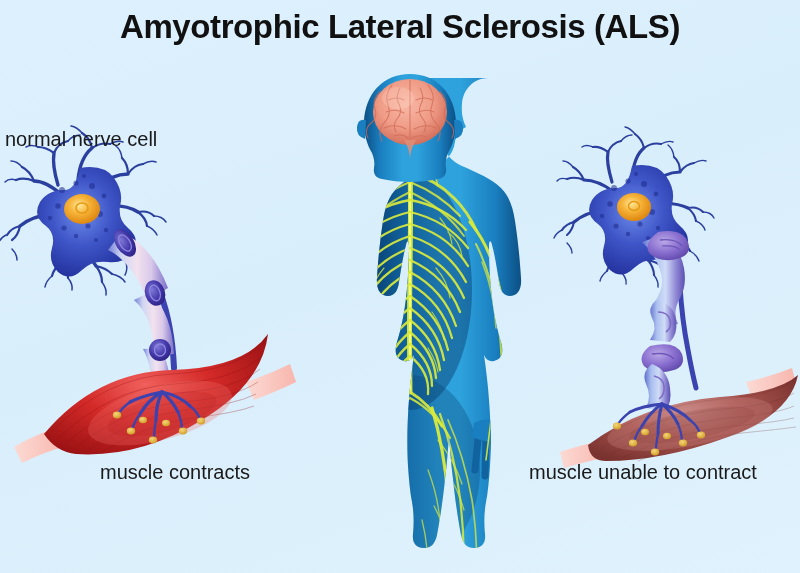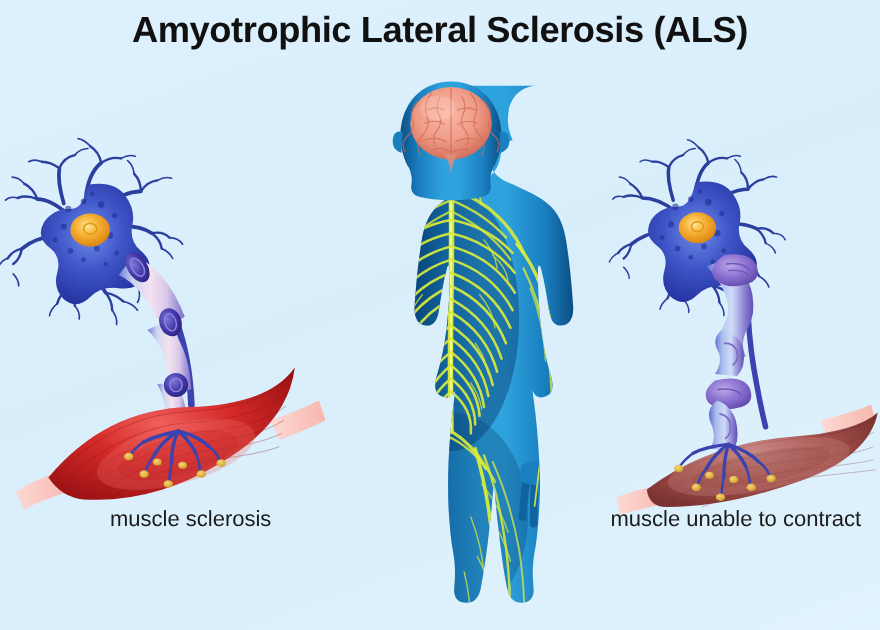--- a/index.html
+++ b/index.html
@@ -20,21 +20,21 @@
     pointer-events:none;
   }
   .cap{
     position:absolute;color:#1a1a1a;font-size:20px;
     font-family:"Liberation Sans", sans-serif;white-space:nowrap;
     pointer-events:none;
   }
   #lbl-normal-nerve{left:5px;top:128px;}
   #lbl-sclerosis-nerve{left:545px;top:128px;}
   #lbl-muscle-contracts{left:100px;top:461px;}
-  #lbl-muscle-no-contract{left:555px;top:461px;}
+  #lbl-muscle-no-contract{left:529px;top:461px;}
 </style>
 </head>
 <body>
 
 <div id="stage">
 
   <svg id="figure" viewBox="0 0 800 573" xmlns="http://www.w3.org/2000/svg">
     <defs>
       <radialGradient id="gSoma" cx="45%" cy="42%" r="62%">
         <stop offset="0%" stop-color="#6d8cea"></stop>
@@ -470,16 +470,17 @@
         <ellipse cx="701" cy="435" rx="4.2" ry="3.4"></ellipse>
         <ellipse cx="617" cy="426" rx="4.2" ry="3.4"></ellipse>
         <ellipse cx="667" cy="436" rx="4" ry="3.2"></ellipse>
         <ellipse cx="645" cy="432" rx="4" ry="3.2"></ellipse>
       </g>
     </g>
   </svg>
 
   <div class="title">Amyotrophic Lateral Sclerosis (ALS)</div>
 
-  <div class="cap" id="lbl-muscle-contracts">muscle sclerosis</div>
+  <div class="cap" id="lbl-normal-nerve">normal nerve cell</div>
+  <div class="cap" id="lbl-muscle-contracts">muscle contracts</div>
   <div class="cap" id="lbl-muscle-no-contract">muscle unable to contract</div>
 
 </div>
 
 </body></html>

